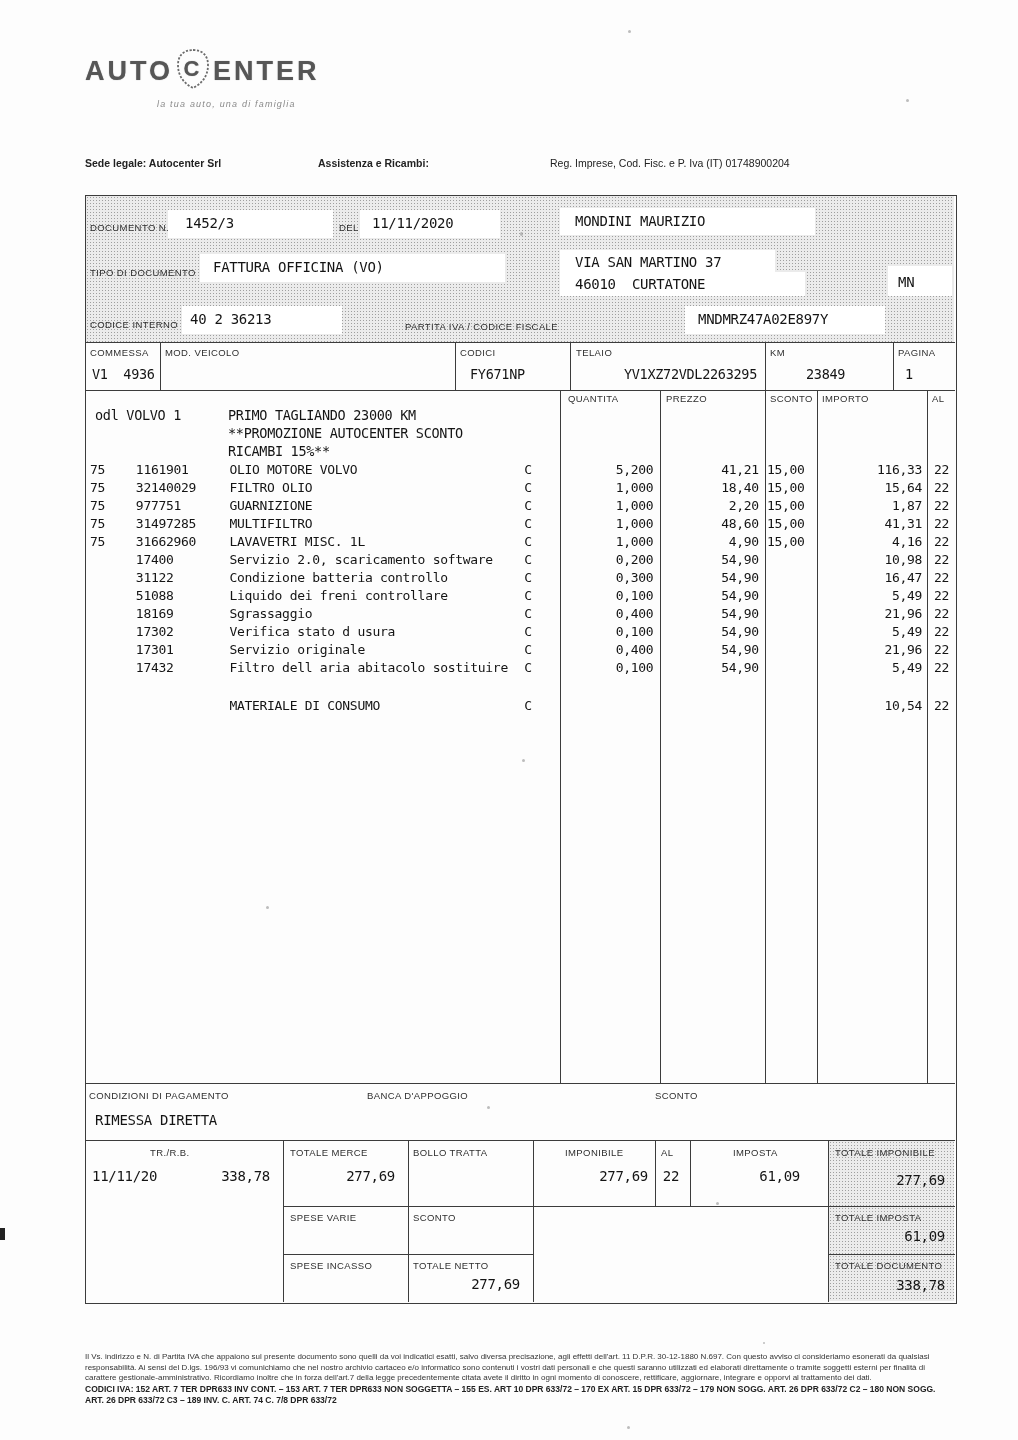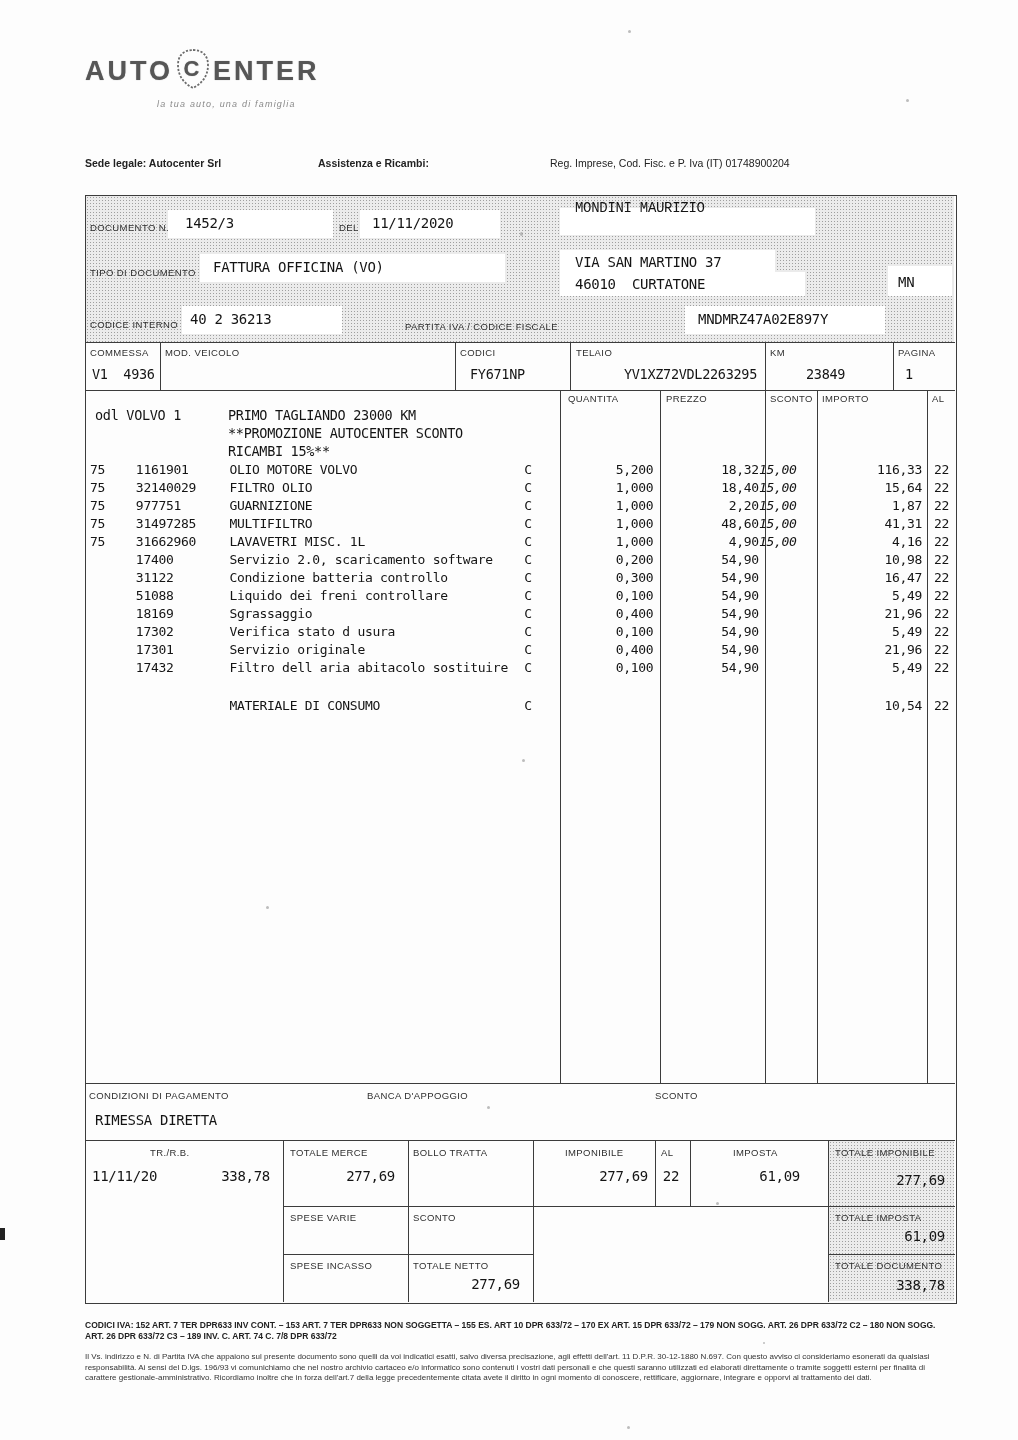--- a/index.html
+++ b/index.html
@@ -23,25 +23,25 @@
   .cocol .b{font-weight:bold;}
   .rows{position:absolute;left:86px;top:462px;width:868px;}
   .irow{display:flex;height:18px;font-family:"DejaVu Sans Mono",monospace;font-size:13px;
         letter-spacing:-.3px;color:#141414;white-space:pre;}
   .c-pre{width:28px;padding-left:4px;}
   .c-code{width:86px;margin-left:18px;}
   .c-desc{width:292px;margin-left:8px;overflow:hidden;}
   .c-c{width:16px;text-align:center;}
   .c-qty{width:118px;text-align:right;}
   .c-price{width:106px;text-align:right;}
-  .c-disc{width:54px;text-align:left;font-style:italic;}
+  .c-disc{width:54px;text-align:center;}
   .c-amt{width:110px;text-align:right;}
   .c-al{width:20px;margin-left:12px;}
   .speck{position:absolute;background:#9a9a9a;border-radius:50%;opacity:.65;}
-  .ftr1{position:absolute;left:85px;top:1320px;width:862px;font-size:8.5px;font-weight:bold;
+  .ftr1{position:absolute;left:85px;top:1384px;width:862px;font-size:8.5px;font-weight:bold;
         line-height:11px;color:#222;}
   .ftr2{position:absolute;left:85px;top:1352px;width:862px;font-size:8px;line-height:10.5px;color:#333;}
 </style>
 </head>
 <body>
 
 <div class="page">
 
   <div class="abs" style="left:85px;top:48px;">
     <span class="logo-text"><span>AUTO</span><span class="logo-badge"><svg width="36" height="42" viewBox="0 0 36 42">
@@ -85,21 +85,21 @@
     <span class="patch" style="left:474px;top:12px;width:255px;height:27px;"></span>
     <span class="patch" style="left:114px;top:58px;width:305px;height:28px;"></span>
     <span class="patch" style="left:474px;top:54px;width:215px;height:24px;"></span>
     <span class="patch" style="left:474px;top:76px;width:245px;height:24px;"></span>
     <span class="patch" style="left:802px;top:70px;width:64px;height:30px;"></span>
     <span class="patch" style="left:96px;top:110px;width:160px;height:28px;"></span>
     <span class="patch" style="left:599px;top:110px;width:200px;height:28px;"></span>
 
     <span class="val" style="left:99px;top:19px;">1452/3</span>
     <span class="val" style="left:286px;top:19px;">11/11/2020</span>
-    <span class="val" style="left:489px;top:4px;font-family:Liberation Mono, monospace;">MONDINI MAURIZIO</span>
+    <span class="val" style="left:489px;top:17px;">MONDINI MAURIZIO</span>
     <span class="val" style="left:127px;top:63px;">FATTURA OFFICINA (VO)</span>
     <span class="val" style="left:489px;top:58px;">VIA SAN MARTINO 37</span>
     <span class="val" style="left:489px;top:80px;">46010  CURTATONE</span>
     <span class="val" style="left:812px;top:78px;">MN</span>
     <span class="val" style="left:104px;top:115px;">40 2 36213</span>
     <span class="val" style="left:612px;top:115px;">MNDMRZ47A02E897Y</span>
   </div>
 
   <div class="hline" style="left:85px;top:342px;width:870px;"></div>
   <div class="hline" style="left:85px;top:390px;width:870px;"></div>
@@ -134,21 +134,21 @@
   <span class="lbl" style="left:770px;top:393px;">SCONTO</span>
   <span class="lbl" style="left:822px;top:393px;">IMPORTO</span>
   <span class="lbl" style="left:932px;top:393px;">AL</span>
 
   <span class="val13" style="left:95px;top:407px;">odl VOLVO 1</span>
   <span class="val13" style="left:228px;top:407px;">PRIMO TAGLIANDO 23000 KM</span>
   <span class="val13" style="left:228px;top:425px;">**PROMOZIONE AUTOCENTER SCONTO</span>
   <span class="val13" style="left:228px;top:443px;">RICAMBI 15%**</span>
 
   <div class="rows">
-    <div class="irow"><span class="c-pre">75</span><span class="c-code">1161901</span><span class="c-desc">OLIO MOTORE VOLVO</span><span class="c-c">C</span><span class="c-qty">5,200</span><span class="c-price">18,32</span><span class="c-disc">15,00</span><span class="c-amt">116,33</span><span class="c-al">22</span></div>
+    <div class="irow"><span class="c-pre">75</span><span class="c-code">1161901</span><span class="c-desc">OLIO MOTORE VOLVO</span><span class="c-c">C</span><span class="c-qty">5,200</span><span class="c-price">41,21</span><span class="c-disc">15,00</span><span class="c-amt">116,33</span><span class="c-al">22</span></div>
     <div class="irow"><span class="c-pre">75</span><span class="c-code">32140029</span><span class="c-desc">FILTRO OLIO</span><span class="c-c">C</span><span class="c-qty">1,000</span><span class="c-price">18,40</span><span class="c-disc">15,00</span><span class="c-amt">15,64</span><span class="c-al">22</span></div>
     <div class="irow"><span class="c-pre">75</span><span class="c-code">977751</span><span class="c-desc">GUARNIZIONE</span><span class="c-c">C</span><span class="c-qty">1,000</span><span class="c-price">2,20</span><span class="c-disc">15,00</span><span class="c-amt">1,87</span><span class="c-al">22</span></div>
     <div class="irow"><span class="c-pre">75</span><span class="c-code">31497285</span><span class="c-desc">MULTIFILTRO</span><span class="c-c">C</span><span class="c-qty">1,000</span><span class="c-price">48,60</span><span class="c-disc">15,00</span><span class="c-amt">41,31</span><span class="c-al">22</span></div>
     <div class="irow"><span class="c-pre">75</span><span class="c-code">31662960</span><span class="c-desc">LAVAVETRI MISC. 1L</span><span class="c-c">C</span><span class="c-qty">1,000</span><span class="c-price">4,90</span><span class="c-disc">15,00</span><span class="c-amt">4,16</span><span class="c-al">22</span></div>
     <div class="irow"><span class="c-pre"></span><span class="c-code">17400</span><span class="c-desc">Servizio 2.0, scaricamento software</span><span class="c-c">C</span><span class="c-qty">0,200</span><span class="c-price">54,90</span><span class="c-disc"></span><span class="c-amt">10,98</span><span class="c-al">22</span></div>
     <div class="irow"><span class="c-pre"></span><span class="c-code">31122</span><span class="c-desc">Condizione batteria controllo</span><span class="c-c">C</span><span class="c-qty">0,300</span><span class="c-price">54,90</span><span class="c-disc"></span><span class="c-amt">16,47</span><span class="c-al">22</span></div>
     <div class="irow"><span class="c-pre"></span><span class="c-code">51088</span><span class="c-desc">Liquido dei freni controllare</span><span class="c-c">C</span><span class="c-qty">0,100</span><span class="c-price">54,90</span><span class="c-disc"></span><span class="c-amt">5,49</span><span class="c-al">22</span></div>
     <div class="irow"><span class="c-pre"></span><span class="c-code">18169</span><span class="c-desc">Sgrassaggio</span><span class="c-c">C</span><span class="c-qty">0,400</span><span class="c-price">54,90</span><span class="c-disc"></span><span class="c-amt">21,96</span><span class="c-al">22</span></div>
     <div class="irow"><span class="c-pre"></span><span class="c-code">17302</span><span class="c-desc">Verifica stato d usura</span><span class="c-c">C</span><span class="c-qty">0,100</span><span class="c-price">54,90</span><span class="c-disc"></span><span class="c-amt">5,49</span><span class="c-al">22</span></div>
     <div class="irow"><span class="c-pre"></span><span class="c-code">17301</span><span class="c-desc">Servizio originale</span><span class="c-c">C</span><span class="c-qty">0,400</span><span class="c-price">54,90</span><span class="c-disc"></span><span class="c-amt">21,96</span><span class="c-al">22</span></div>

